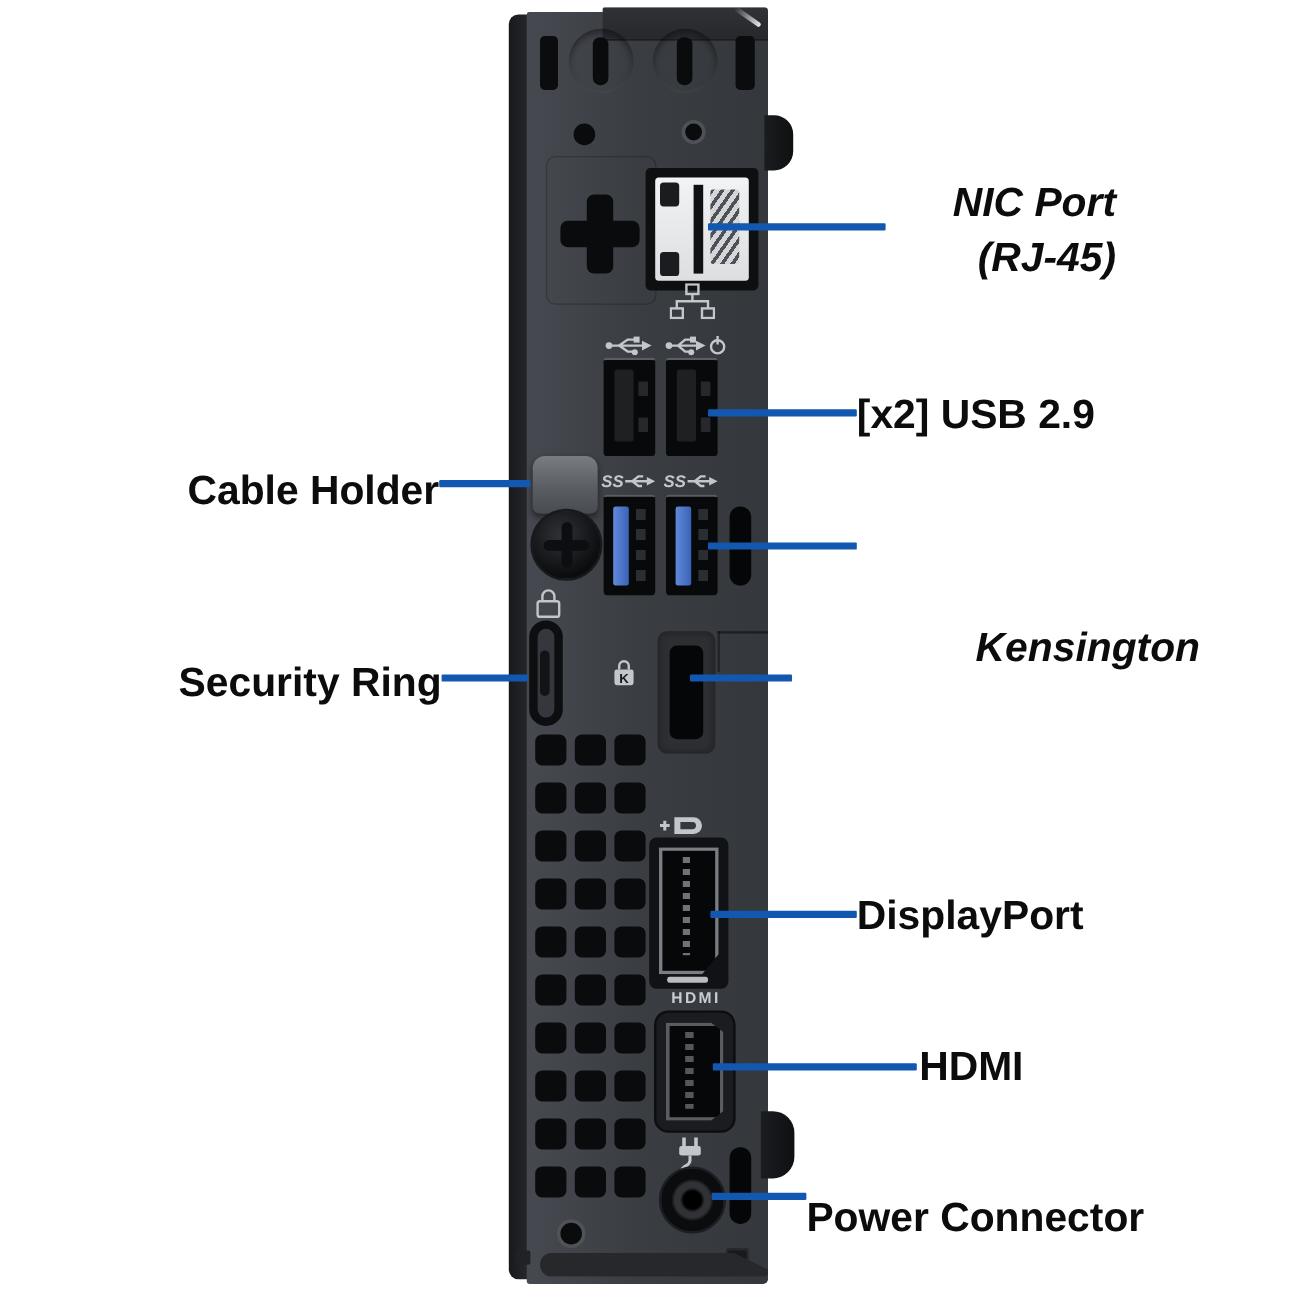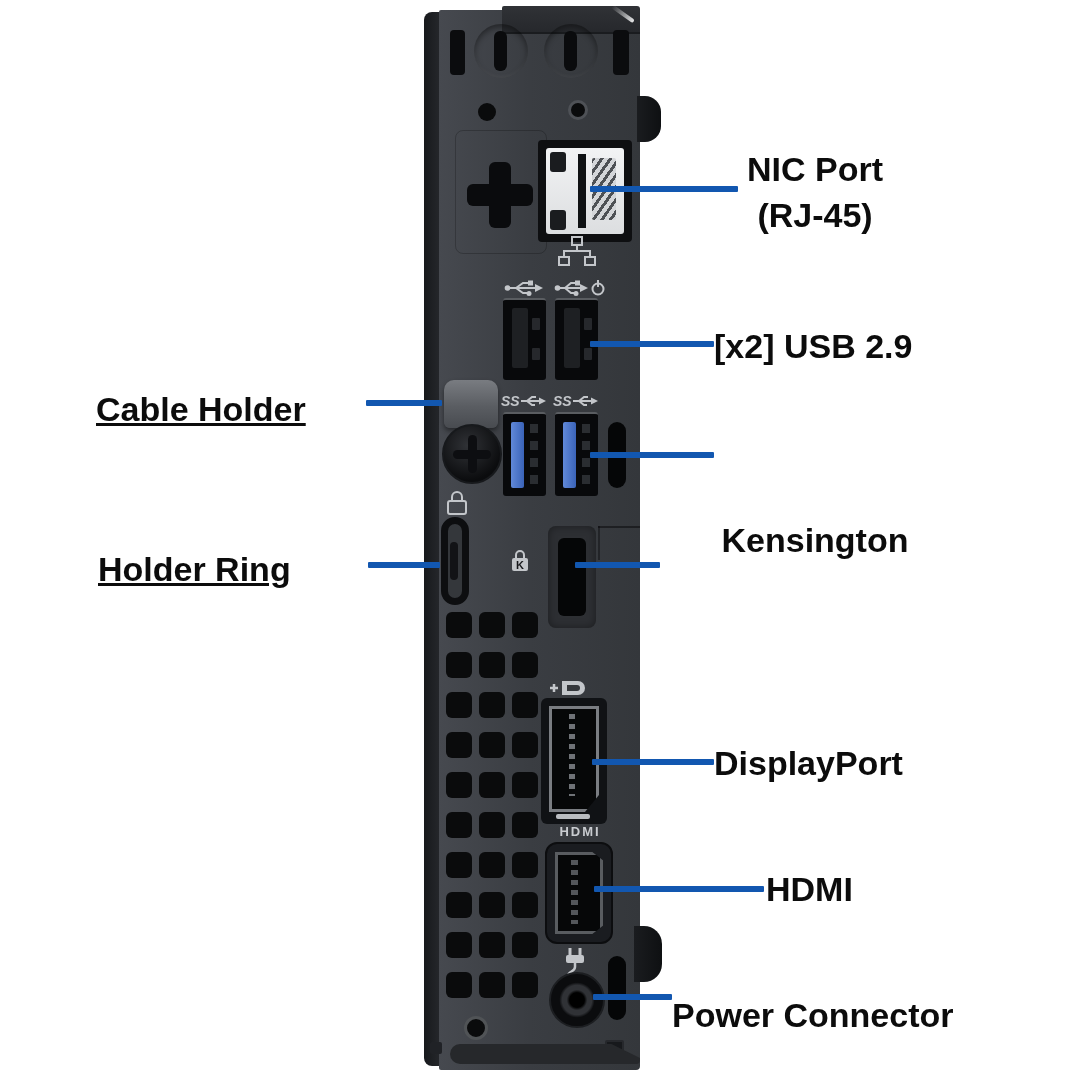--- a/index.html
+++ b/index.html
@@ -6,22 +6,22 @@
   #canvas{
     position:relative;width:1080px;height:1080px;background:var(--background,#fff);
     font-family:"Liberation Sans",sans-serif;overflow:hidden;
   }
   .abs{position:absolute;}
   
   .callout{
     position:absolute;font-weight:700;font-size:34px;line-height:46px;
     color:var(--label-text,#0c0c0c);white-space:nowrap;
   }
-  .callout.center{text-align:center;}
-  .callout.right{text-align:left;text-decoration:underline;}
+  .callout.center{text-align:right;font-style:italic;}
+  .callout.right{text-align:right;}
   .leader{position:absolute;height:6px;background:var(--accent,#1257b0);border-radius:1px;}
   
   .side-panel{left:424px;top:12px;width:17px;height:1054px;background:linear-gradient(90deg,#17191c,#26282c);border-radius:8px 0 0 8px;}
   .face{left:439px;top:10px;width:201px;height:1060px;background:linear-gradient(90deg,#46494f,#3a3d42 45%,#34373b);border-radius:2px 4px 4px 2px;}
   .top-tab{left:502px;top:6px;width:138px;height:26px;background:linear-gradient(180deg,#303236,#26282c);border-bottom:2px solid #1a1c1f;border-radius:2px 3px 0 0;}
   .top-tab:after{content:"";position:absolute;right:4px;top:6px;width:26px;height:4px;background:linear-gradient(90deg,transparent,#e7e8e9);transform:rotate(35deg);border-radius:2px;}
   .mount-slot{width:15px;height:45px;background:#0b0c0e;border-radius:4px;}
   .keyhole{width:54px;height:54px;border-radius:50%;box-shadow:inset 0 3px 6px rgba(0,0,0,.45),inset 0 -2px 3px rgba(255,255,255,.06);}
   .keyslot{width:13px;height:40px;background:#0a0b0d;border-radius:6px;}
   .screw{border-radius:50%;background:#0a0b0c;box-sizing:border-box;}
@@ -245,21 +245,21 @@
   <div class="leader" style="left:592px;top:759px;width:122px;"></div>
   <div class="leader" style="left:594px;top:886px;width:170px;"></div>
   <div class="leader" style="left:593px;top:994px;width:79px;"></div>
 
   <div class="callout center" style="left:700px;top:146px;width:230px;">
     <div>NIC Port</div>
     <div>(RJ-45)</div>
   </div>
   <div class="callout" style="left:714px;top:323px;">[x2] USB 2.9</div>
   <div class="callout right" style="left:96px;top:386px;width:270px;">Cable Holder</div>
-  <div class="callout right" style="left:98px;top:546px;width:270px;">Holder Ring</div>
+  <div class="callout right" style="left:98px;top:546px;width:270px;">Security Ring</div>
   <div class="callout center" style="left:630px;top:517px;width:370px;">
     <div>Kensington</div>
   </div>
   <div class="callout" style="left:714px;top:740px;">DisplayPort</div>
   <div class="callout" style="left:766px;top:866px;">HDMI</div>
   <div class="callout" style="left:672px;top:976px;margin-top:16px;">Power Connector</div>
 
 </div>
 
 </body></html>

